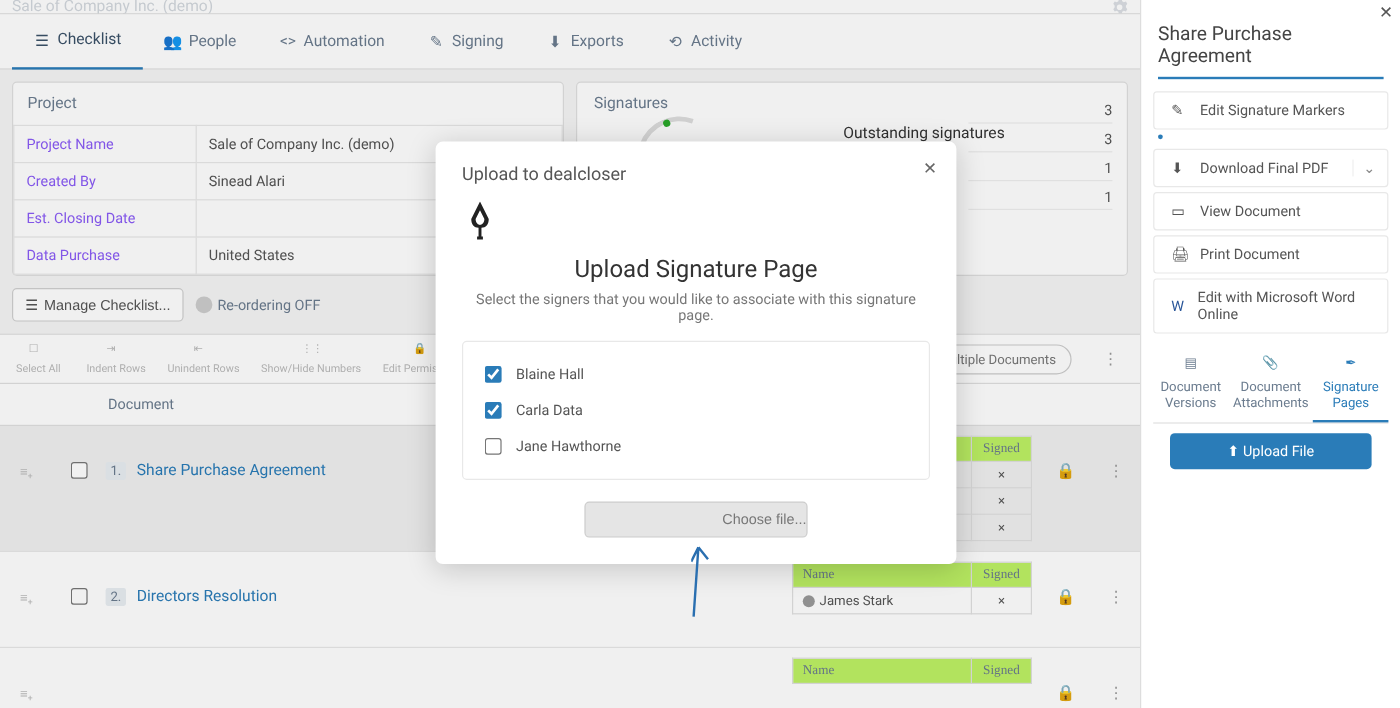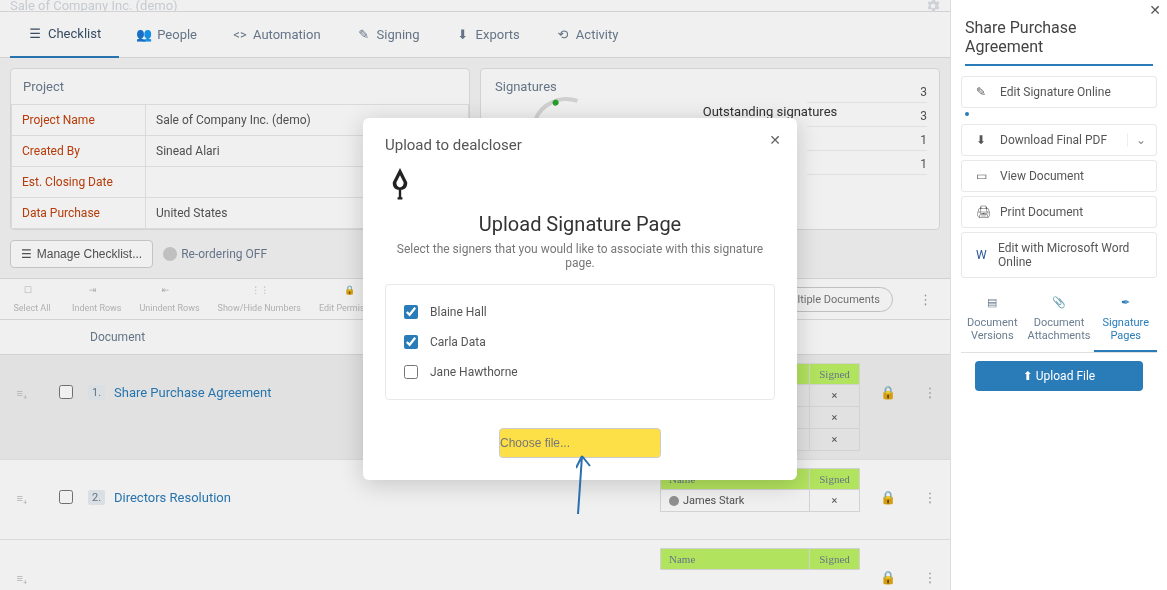--- a/index.html
+++ b/index.html
@@ -16,21 +16,21 @@
 .tab.active { border-bottom: 2px solid #2a7cb8; color: #3a5168; }
 .tab .ico { width: 14px; height: 14px; display: inline-flex; align-items: center; justify-content: center; }
 
 .content { padding: 10px; display: flex; gap: 10px; }
 .card { background: #fff; border: 1px solid #e0e0e0; border-radius: 4px; }
 .proj-card { width: 460px; }
 .sig-card { flex: 1; }
 .card-head { padding: 10px 12px; color: #6b7c8f; font-size: 13px; }
 .proj-table { width: 100%; border-collapse: collapse; }
 .proj-table td { border: 1px solid #e8e8e8; padding: 8px 10px; font-size: 12px; color: #555; }
-.proj-table td:first-child { width: 134px; color: #c2410c; }
+.proj-table td:first-child { width: 152px; color: #8b5cf6; }
 .proj-table td:last-child { }
 
 .sig-body { padding: 10px 14px; position: relative; min-height: 130px; }
 .sig-title { color: #6b7c8f; font-size: 13px; margin-bottom: 10px; }
 .sig-outstanding { text-align: center; margin-top: 10px; padding-left: 120px; }
 .sig-counts { position: absolute; right: 12px; top: 10px; }
 .sig-counts div { text-align: right; padding: 6px 0; border-bottom: 1px solid #eee; color: #555; font-size: 12px; width: 120px; height: 24px; }
 .arc { position: absolute; left: 50px; top: 28px; width: 70px; height: 70px; border: 4px solid #ddd; border-radius: 50%; border-bottom-color: transparent; border-right-color: transparent; transform: rotate(-25deg); }
 .arc-dot { position: absolute; width: 6px; height: 6px; background: #2aa82a; border-radius: 50%; top: -3px; left: 50%; }
 
@@ -67,24 +67,24 @@
 .kebab-cell { width: 40px; display: flex; align-items: center; justify-content: center; padding-top: 30px; color: #999; }
 
 
 .overlay { position: absolute; left: 0; top: 0; width: 950px; height: 590px; background: rgba(0,0,0,0.06); }
 .modal { position: absolute; left: 363px; top: 118px; width: 434px; background: #fff; border-radius: 6px; box-shadow: 0 4px 24px rgba(0,0,0,0.18); padding: 18px 22px 22px; }
 .modal-close { position: absolute; right: 16px; top: 14px; cursor: pointer; color: #666; font-size: 14px; }
 .modal-title { font-size: 15px; color: #555; margin-bottom: 14px; }
 .modal-icon { text-align: center; margin: 6px 0 10px; }
 .modal-h { text-align: center; font-size: 20px; color: #333; margin-bottom: 6px; }
 .modal-sub { text-align: center; font-size: 12px; color: #777; margin-bottom: 14px; }
-.signer-box { border: 1px solid #e8e8e8; border-radius: 4px; padding: 12px 18px; margin-bottom: 28px; }
+.signer-box { border: 1px solid #e8e8e8; border-radius: 4px; padding: 12px 18px; margin-bottom: 18px; }
 .signer-row { display: flex; align-items: center; gap: 12px; padding: 8px 0; font-size: 12px; color: #555; }
 .signer-row input { width: 14px; height: 14px; accent-color: #2a7cb8; }
-.file-btn { display: block; margin: 0 auto; width: 162px; padding: 7px 0; text-align: left; border: 1px solid #ccc; border-radius: 4px; font-size: 12px; color: #777; background: #fde047; cursor: pointer; }
+.file-btn { display: block; margin: 0 auto; width: 186px; padding: 7px 0; text-align: right; border: 1px solid #ccc; border-radius: 4px; font-size: 12px; color: #777; background: #e5e5e5; cursor: pointer; }
 .arrow-up { position:absolute; left:576px; top:454px; width:30px; height:60px; pointer-events:none; }
 
 
 .rp-close { position: absolute; right: 6px; top: 2px; font-size: 14px; color: #555; cursor: pointer; }
 .rp-title { padding: 18px 14px 8px; font-size: 16px; color: #444; }
 .rp-divider { height: 2px; background: #2a7cb8; margin: 0 14px 10px; }
 .rp-item { display: flex; align-items: center; gap: 10px; padding: 8px 14px; font-size: 12px; color: #555; border: 1px solid #e8e8e8; margin: 4px 10px; border-radius: 3px; cursor: pointer; background:#fff; }
 .rp-item .ico { width: 14px; height: 14px; color: #555; }
 .rp-item.dl { position: relative; }
 .rp-item.dl .chev { position: absolute; right: 10px; color: #888; border-left:1px solid #eee; padding-left:8px; }
@@ -331,21 +331,21 @@
       <path d="M6 2 L2 60 M6 2 L0 14 M6 2 L14 12" stroke="#2a6fb0" stroke-width="2" fill="none"></path>
     </svg>
 </div>
 
 <div class="right-panel">
   <div class="rp-close">✕</div>
   <div class="rp-title">Share Purchase Agreement</div>
   <div class="rp-divider"></div>
   <div class="rp-item">
       <span class="ico">✎</span>
-      <span>Edit Signature Online</span>
+      <span>Edit Signature Markers</span>
     </div>
   <div class="rp-dot"></div>
   <div class="rp-item dl">
       <span class="ico">⬇</span>
       <span>Download Final PDF</span>
       <span class="chev">⌄</span>
     </div>
   <div class="rp-item">
       <span class="ico">▭</span>
       <span>View Document</span>

